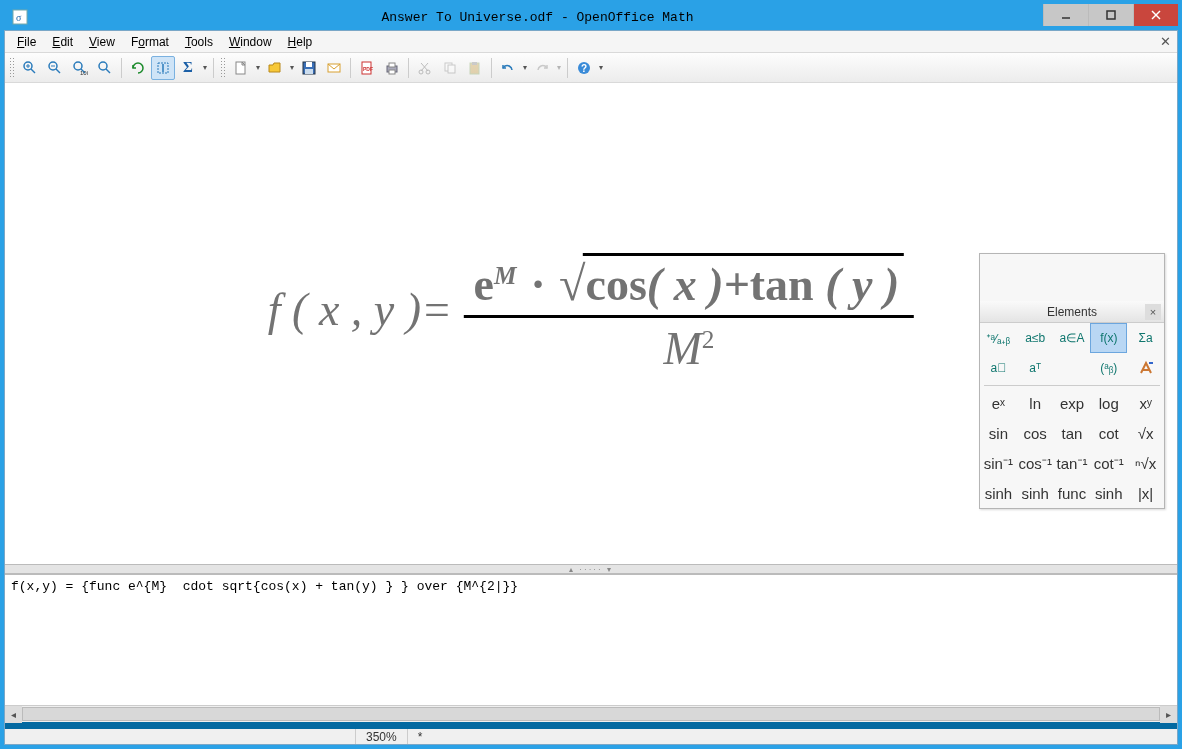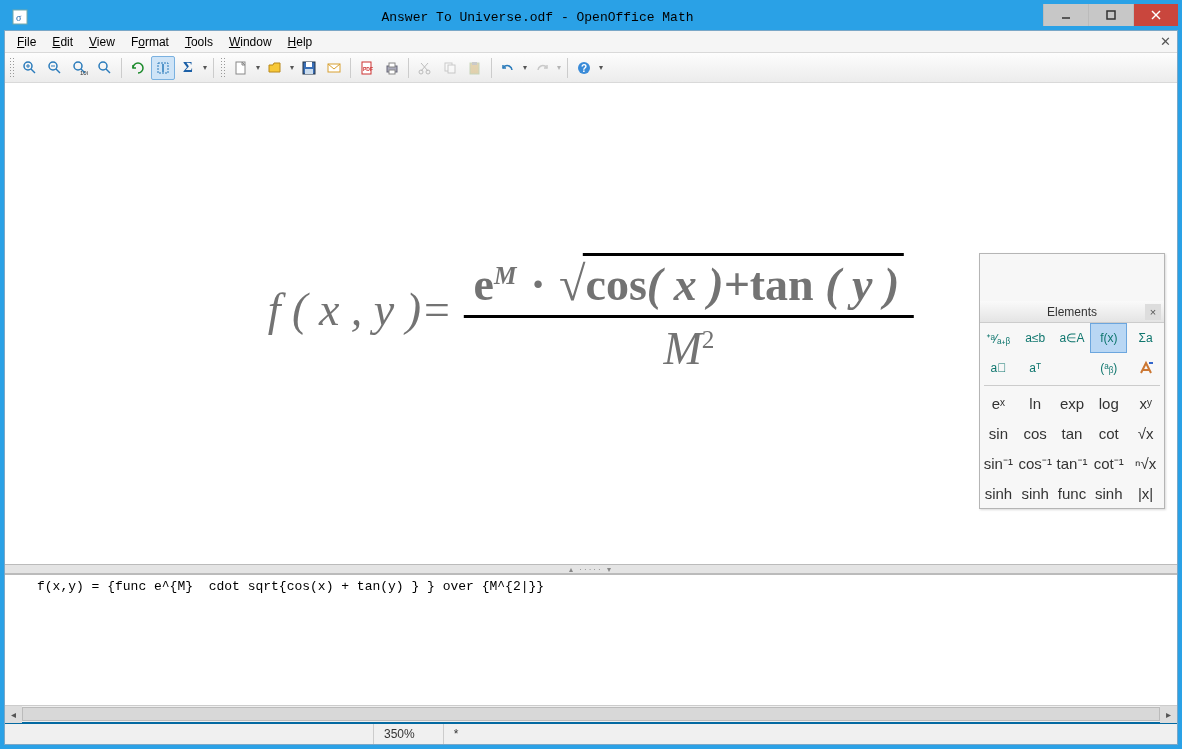--- a/index.html
+++ b/index.html
@@ -46,28 +46,28 @@
   .elements-title .eclose { position:absolute; right:3px; top:3px; width:16px; height:16px; background:#ddd; display:flex; align-items:center; justify-content:center; font-size:11px; color:#555;}
   .elgrid { display:grid; grid-template-columns: repeat(5,1fr); }
   .elgrid .cell { height:30px; display:flex; align-items:center; justify-content:center; font-size:12px; font-family:"Segoe UI", sans-serif; color:#0f766e;}
   .elgrid .cell.sel { background:#b9d7f4; border:1px solid #6ca6de;}
   .elgrid2 { display:grid; grid-template-columns: repeat(5,1fr);}
   .elgrid2 .cell { height:30px; display:flex; align-items:center; justify-content:center; font-size:15px; color:#333;}
   
   .splitter { height:10px; background:#e4e4e4; border-top:1px solid #bbb; border-bottom:1px solid #bbb; display:flex; align-items:center; justify-content:center; font-size:8px; color:#888; letter-spacing:2px;}
   
   .editor-wrap { height:148px; display:flex; flex-direction:column; border-top:1px solid #bbb; background:#fff; }
-  .editor { flex:1; padding:4px 6px; font-family:"Courier New", monospace; font-size:13px; color:#000; white-space:pre; overflow:auto;margin-left:26px;}
+  .editor { flex:1; padding:4px 6px; font-family:"Courier New", monospace; font-size:13px; color:#000; white-space:pre; overflow:auto;}
   .editor-hscroll { height:17px; background:#efefef; border-top:1px solid #ccc; position:relative;}
   .editor-hscroll .arrow { position:absolute; top:0; width:17px; height:17px; background:#ddd; display:flex; align-items:center; justify-content:center; font-size:10px; color:#555;}
   .editor-hscroll .arrow.left { left:0;}
   .editor-hscroll .arrow.right { right:0;}
   .editor-hscroll .thumb { position:absolute; left:17px; top:1px; height:14px; right:17px; background:#d8d8d8; border:1px solid #bbb;}
   
-  .statusbar { height:22px; background:#f0f0f0; border-top:2px solid #0369a1; display:flex; align-items:center;gap:18px;}
+  .statusbar { height:22px; background:#f0f0f0; border-top:7px solid #0369a1; display:flex; align-items:center;}
   .statusbar .seg { border-left:1px solid #ccc; height:100%; display:flex; align-items:center; padding:0 10px; font-size:12px; color:#333;}
   .statusbar .spacer { width:350px;}
   
   svg { display:block; }
 </style>
 </head>
 <body>
 
 <div class="window">
 

